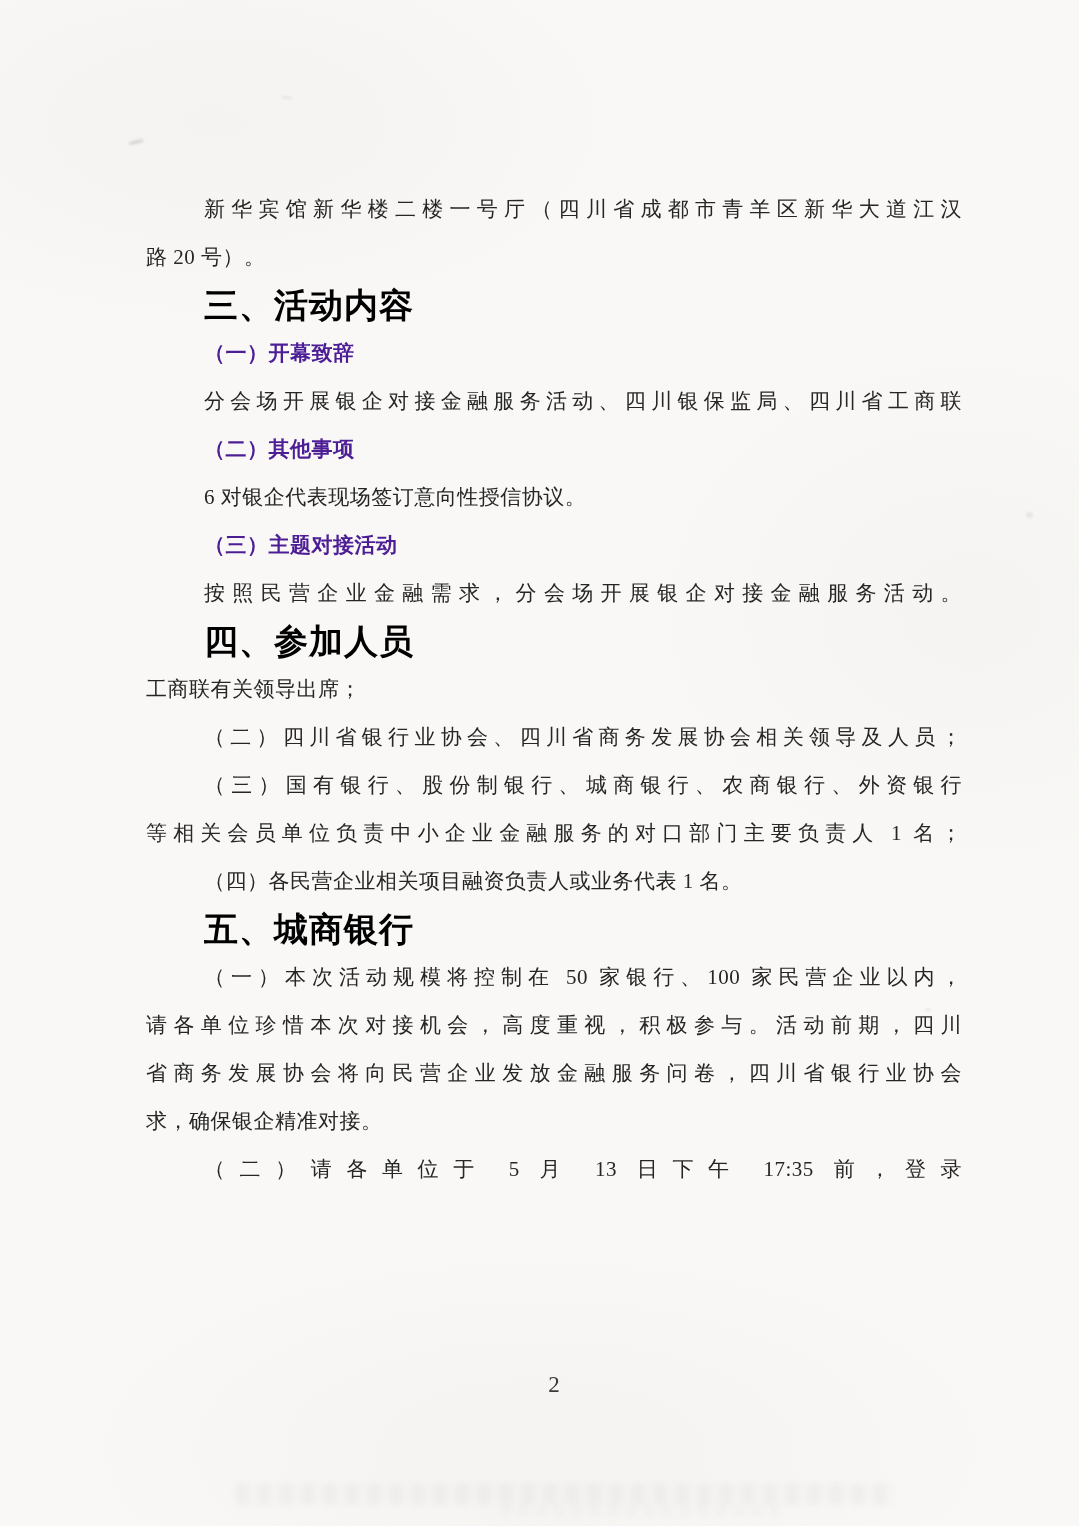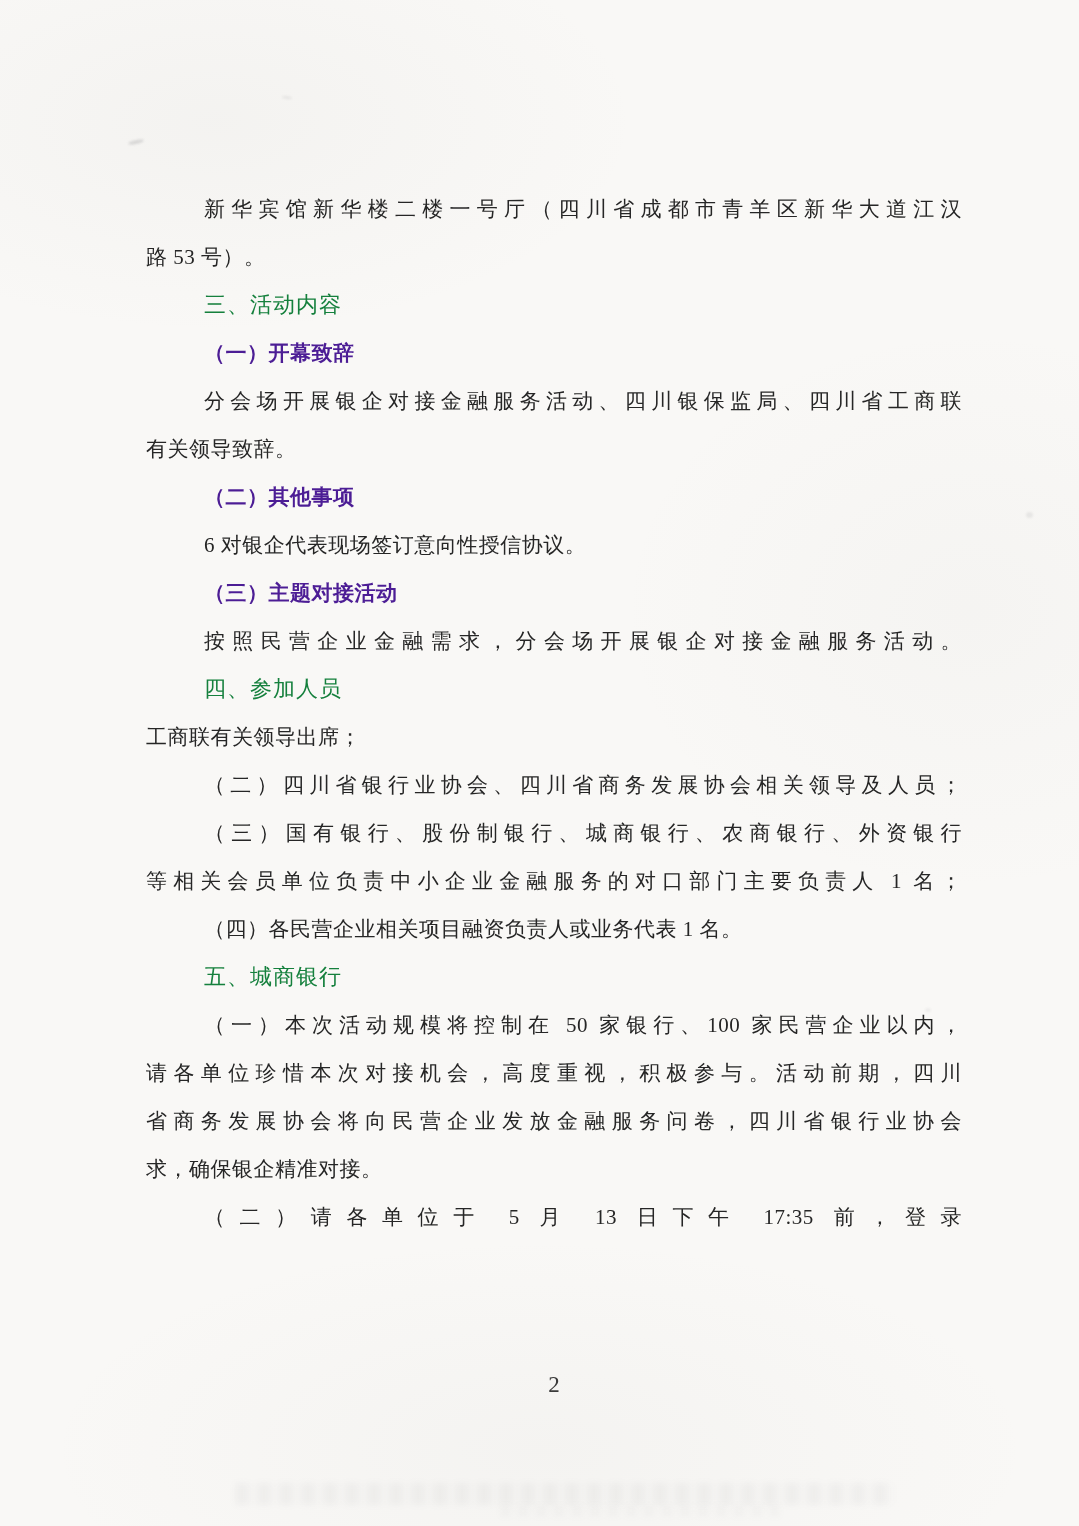--- a/index.html
+++ b/index.html
@@ -49,23 +49,23 @@
   }
   .ln.indent {
     padding-left: 58px;
   }
   .ln.jfull.indent {
     padding-left: 0;
     text-indent: 58px;
   }
   .ln.heading {
     font-family: "Liberation Sans", "DejaVu Sans", sans-serif;
-    font-weight: 400;
-    font-size: 22px;
-    color: #15803d;
+    font-weight: 700;
+    font-size: 34px;
+    color: #000000;
     letter-spacing: 1px;
   }
   .ln.sub {
     font-weight: 600;
     color: #4c1d95;
   }
   .page-number {
     position: absolute;
     left: 146px;
     top: 1372px;
@@ -118,25 +118,24 @@
   .speck.s3 { left: 1026px; top: 512px; width: 7px; height: 6px; opacity:.55; }
   .speck.s4 { left: 925px; top: 1008px; width: 6px; height: 4px; opacity:.4; }
 </style>
 </head>
 <body>
 
 <div class="page">
 
   <div class="text-area">
     <div class="ln jfull indent">新华宾馆新华楼二楼一号厅（四川省成都市青羊区新华大道江汉</div>
-    <div class="ln">路 53 号）。</div>
+    <div class="ln">路 20 号）。</div>
     <div class="ln heading indent">三、活动内容</div>
     <div class="ln sub indent">（一）开幕致辞</div>
     <div class="ln jfull indent">分会场开展银企对接金融服务活动、四川银保监局、四川省工商联</div>
-    <div class="ln">有关领导致辞。</div>
     <div class="ln sub indent">（二）其他事项</div>
     <div class="ln indent">6 对银企代表现场签订意向性授信协议。</div>
     <div class="ln sub indent">（三）主题对接活动</div>
     <div class="ln jfull indent">按照民营企业金融需求，分会场开展银企对接金融服务活动。</div>
     <div class="ln heading indent">四、参加人员</div>
     <div class="ln">工商联有关领导出席；</div>
     <div class="ln jfull indent">（二）四川省银行业协会、四川省商务发展协会相关领导及人员；</div>
     <div class="ln jfull indent">（三）国有银行、股份制银行、城商银行、农商银行、外资银行</div>
     <div class="ln jfull">等相关会员单位负责中小企业金融服务的对口部门主要负责人 1 名；</div>
     <div class="ln indent">（四）各民营企业相关项目融资负责人或业务代表 1 名。</div>

